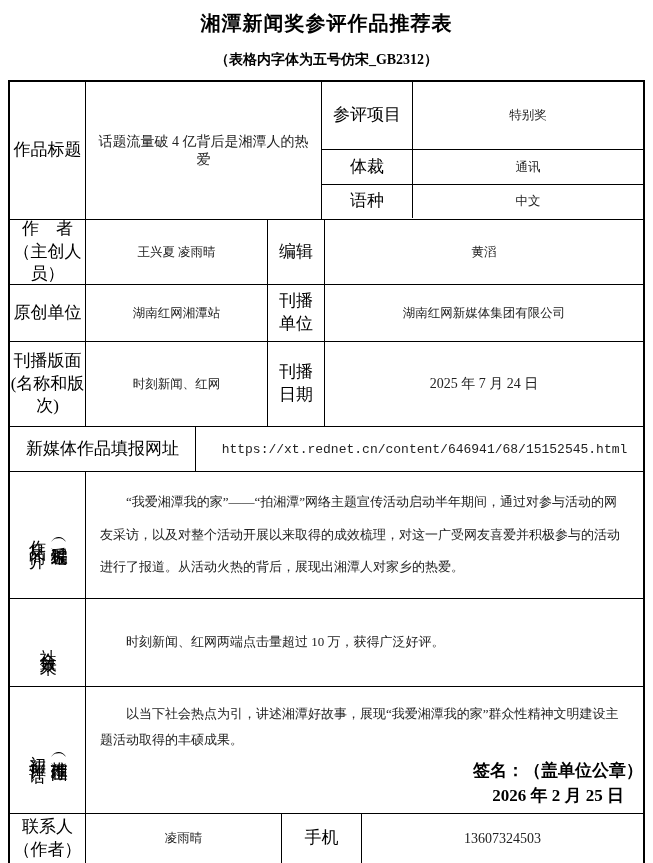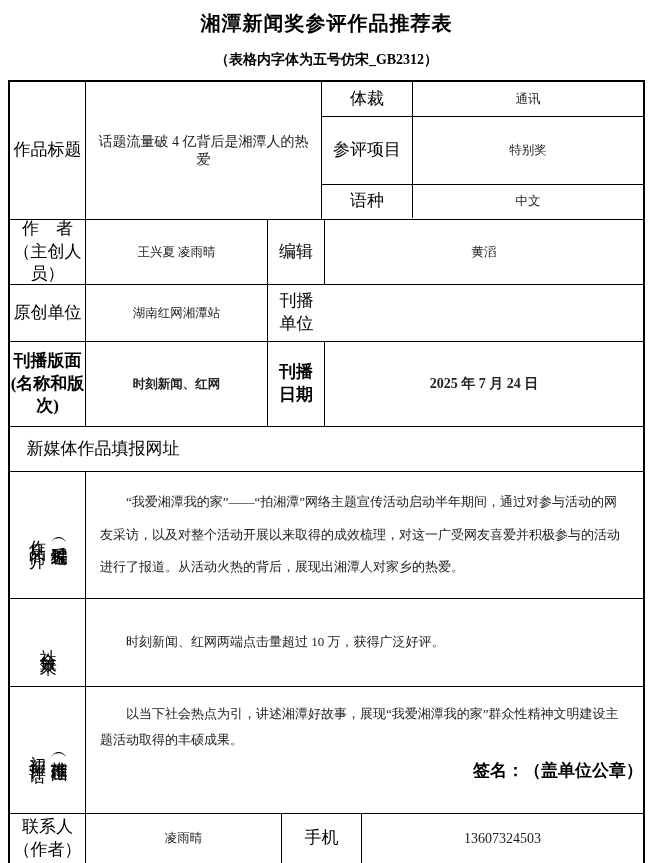--- a/index.html
+++ b/index.html
@@ -59,21 +59,21 @@
   .w-cv1  { width: 196px; }  
   .w-cl2  { width: 80px; }   
 
   
   .h-a { height: 138px; }
   .h-a1 { height: 68px; }
   .h-a2 { height: 35px; }
   .h-a3 { height: 33px; }
   .h-b { height: 65px; }
   .h-c { height: 57px; }
-  .h-d { height: 85px; font-weight: bold; }
+  .h-d { height: 85px; }
   .h-e { height: 45px; gap: 10px; }
   .h-f { height: 127px; }
   .h-g { height: 88px; }
   .h-h { height: 127px; }
   .h-i { height: 49px; }
 
   .col-right { flex: 1; display: flex; flex-direction: column; }
   .subrow { display: flex; border-bottom: 1px solid #000; }
   .subrow:last-child { border-bottom: none; }
 
@@ -130,27 +130,27 @@
 
   <h1 class="doc-title">湘潭新闻奖参评作品推荐表</h1>
   <div class="doc-subtitle">（表格内字体为五号仿宋_GB2312）</div>
 
   <div class="form-table">
 
     <div class="row h-a">
       <div class="cell label w-c1">作品标题</div>
       <div class="cell value value-lg w-tval">话题流量破 4 亿背后是湘潭人的热爱</div>
       <div class="col-right">
+        <div class="subrow h-a1">
+          <div class="cell label w-plab">参评项目</div>
+          <div class="cell value flex1">特别奖</div>
+        </div>
         <div class="subrow h-a2">
           <div class="cell label w-plab">体裁</div>
           <div class="cell value flex1">通讯</div>
-        </div>
-        <div class="subrow h-a1">
-          <div class="cell label w-plab">参评项目</div>
-          <div class="cell value flex1">特别奖</div>
         </div>
         <div class="subrow h-a3">
           <div class="cell label w-plab">语种</div>
           <div class="cell value flex1">中文</div>
         </div>
       </div>
     </div>
 
     <div class="row h-b">
       <div class="cell label w-c1">作　者
@@ -159,34 +159,36 @@
       <div class="cell value w-v1">王兴夏 凌雨晴</div>
       <div class="cell label w-l2">编辑</div>
       <div class="cell value flex1">黄滔</div>
     </div>
 
     <div class="row h-c">
       <div class="cell label w-c1">原创单位</div>
       <div class="cell value w-v1">湖南红网湘潭站</div>
       <div class="cell label w-l2">刊播
 单位</div>
+      <div class="cell value flex1">湖南红网新媒体集团有限公司</div>
     </div>
 
     <div class="row h-d">
       <div class="cell label w-c1">刊播版面
 (名称和版
 次)</div>
       <div class="cell value w-v1">时刻新闻、红网</div>
       <div class="cell label w-l2">刊播
 日期</div>
       <div class="cell value value-lg flex1">2025 年 7 月 24 日</div>
     </div>
 
     <div class="row h-e">
       <div class="cell label w-elab">新媒体作品填报网址</div>
+      <div class="cell value url-value flex1">https://xt.rednet.cn/content/646941/68/15152545.html</div>
     </div>
 
     <div class="row h-f">
       <div class="cell w-c1 vert-wrap">
         <span class="vert">作品简介</span>
         <span class="vert paren">（采编过程）</span>
       </div>
       <div class="cell flex1">
         <p class="para intro-para">“我爱湘潭我的家”——“拍湘潭”网络主题宣传活动启动半年期间，通过对参与活动的网友采访，以及对整个活动开展以来取得的成效梳理，对这一广受网友喜爱并积极参与的活动进行了报道。从活动火热的背后，展现出湘潭人对家乡的热爱。</p>
       </div>
@@ -203,20 +205,21 @@
 
     <div class="row h-h">
       <div class="cell w-c1 vert-wrap">
         <span class="vert">初评评语</span>
         <span class="vert paren">（推荐理由）</span>
       </div>
       <div class="cell flex1 col rec-cell">
         <p class="para rec-para">以当下社会热点为引，讲述湘潭好故事，展现“我爱湘潭我的家”群众性精神文明建设主题活动取得的丰硕成果。</p>
         <div class="sign-block">
           <div>签名：（盖单位公章）</div>
+          <div>2026 年 2 月 25 日</div>
         </div>
       </div>
     </div>
 
     <div class="row h-i">
       <div class="cell label w-c1">联系人
 （作者）</div>
       <div class="cell value w-cv1">凌雨晴</div>
       <div class="cell label w-cl2">手机</div>
       <div class="cell value value-lg flex1">13607324503</div>

